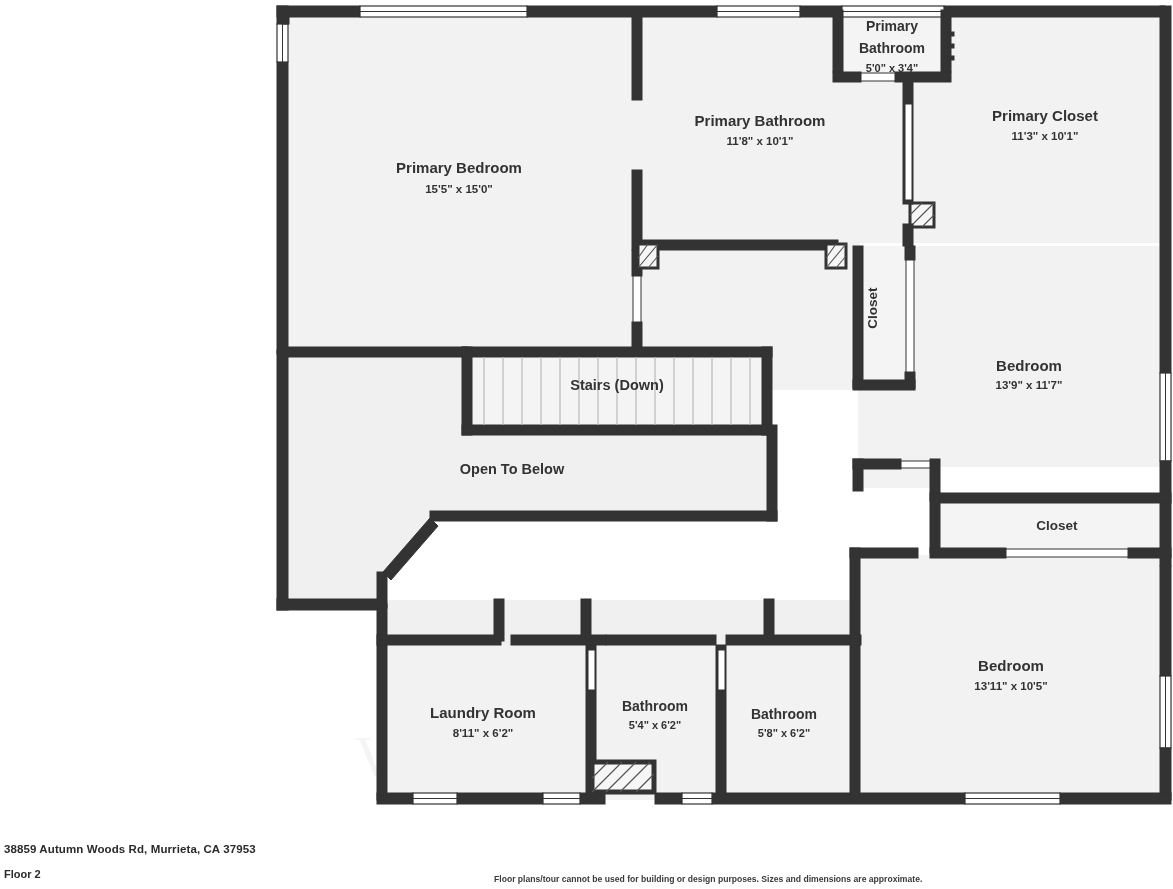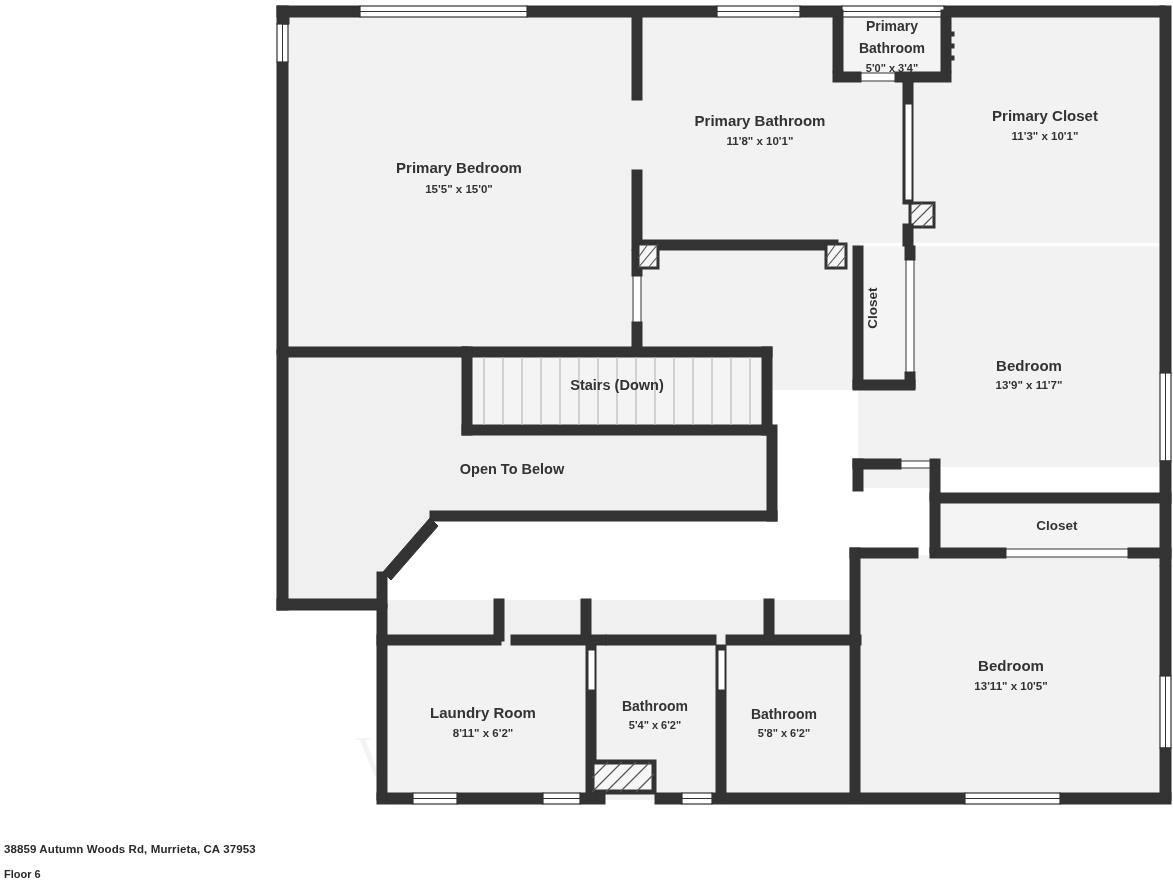--- a/index.html
+++ b/index.html
@@ -337,15 +337,16 @@
       <text x="784" y="737" font-size="11" font-weight="bold">5'8" x 6'2"</text>
 
       <text x="617" y="390" font-size="14.5" font-weight="bold">Stairs (Down)</text>
       <text x="512" y="474" font-size="14.5" font-weight="bold">Open To Below</text>
       <text x="877" y="308" font-size="13.5" font-weight="bold" transform="rotate(-90 877 308)">Closet</text>
       <text x="1057" y="530" font-size="13.5" font-weight="bold">Closet</text>
     </g>
   </svg>
 
   <div class="footer-address">38859 Autumn Woods Rd, Murrieta, CA 37953</div>
-  <div class="footer-floor">Floor 6</div>
+  <div class="footer-floor">Floor 2</div>
+  <div class="footer-disclaimer">Floor plans/tour cannot be used for building or design purposes. Sizes and dimensions are approximate.</div>
 
 </div>
 
 </body></html>

